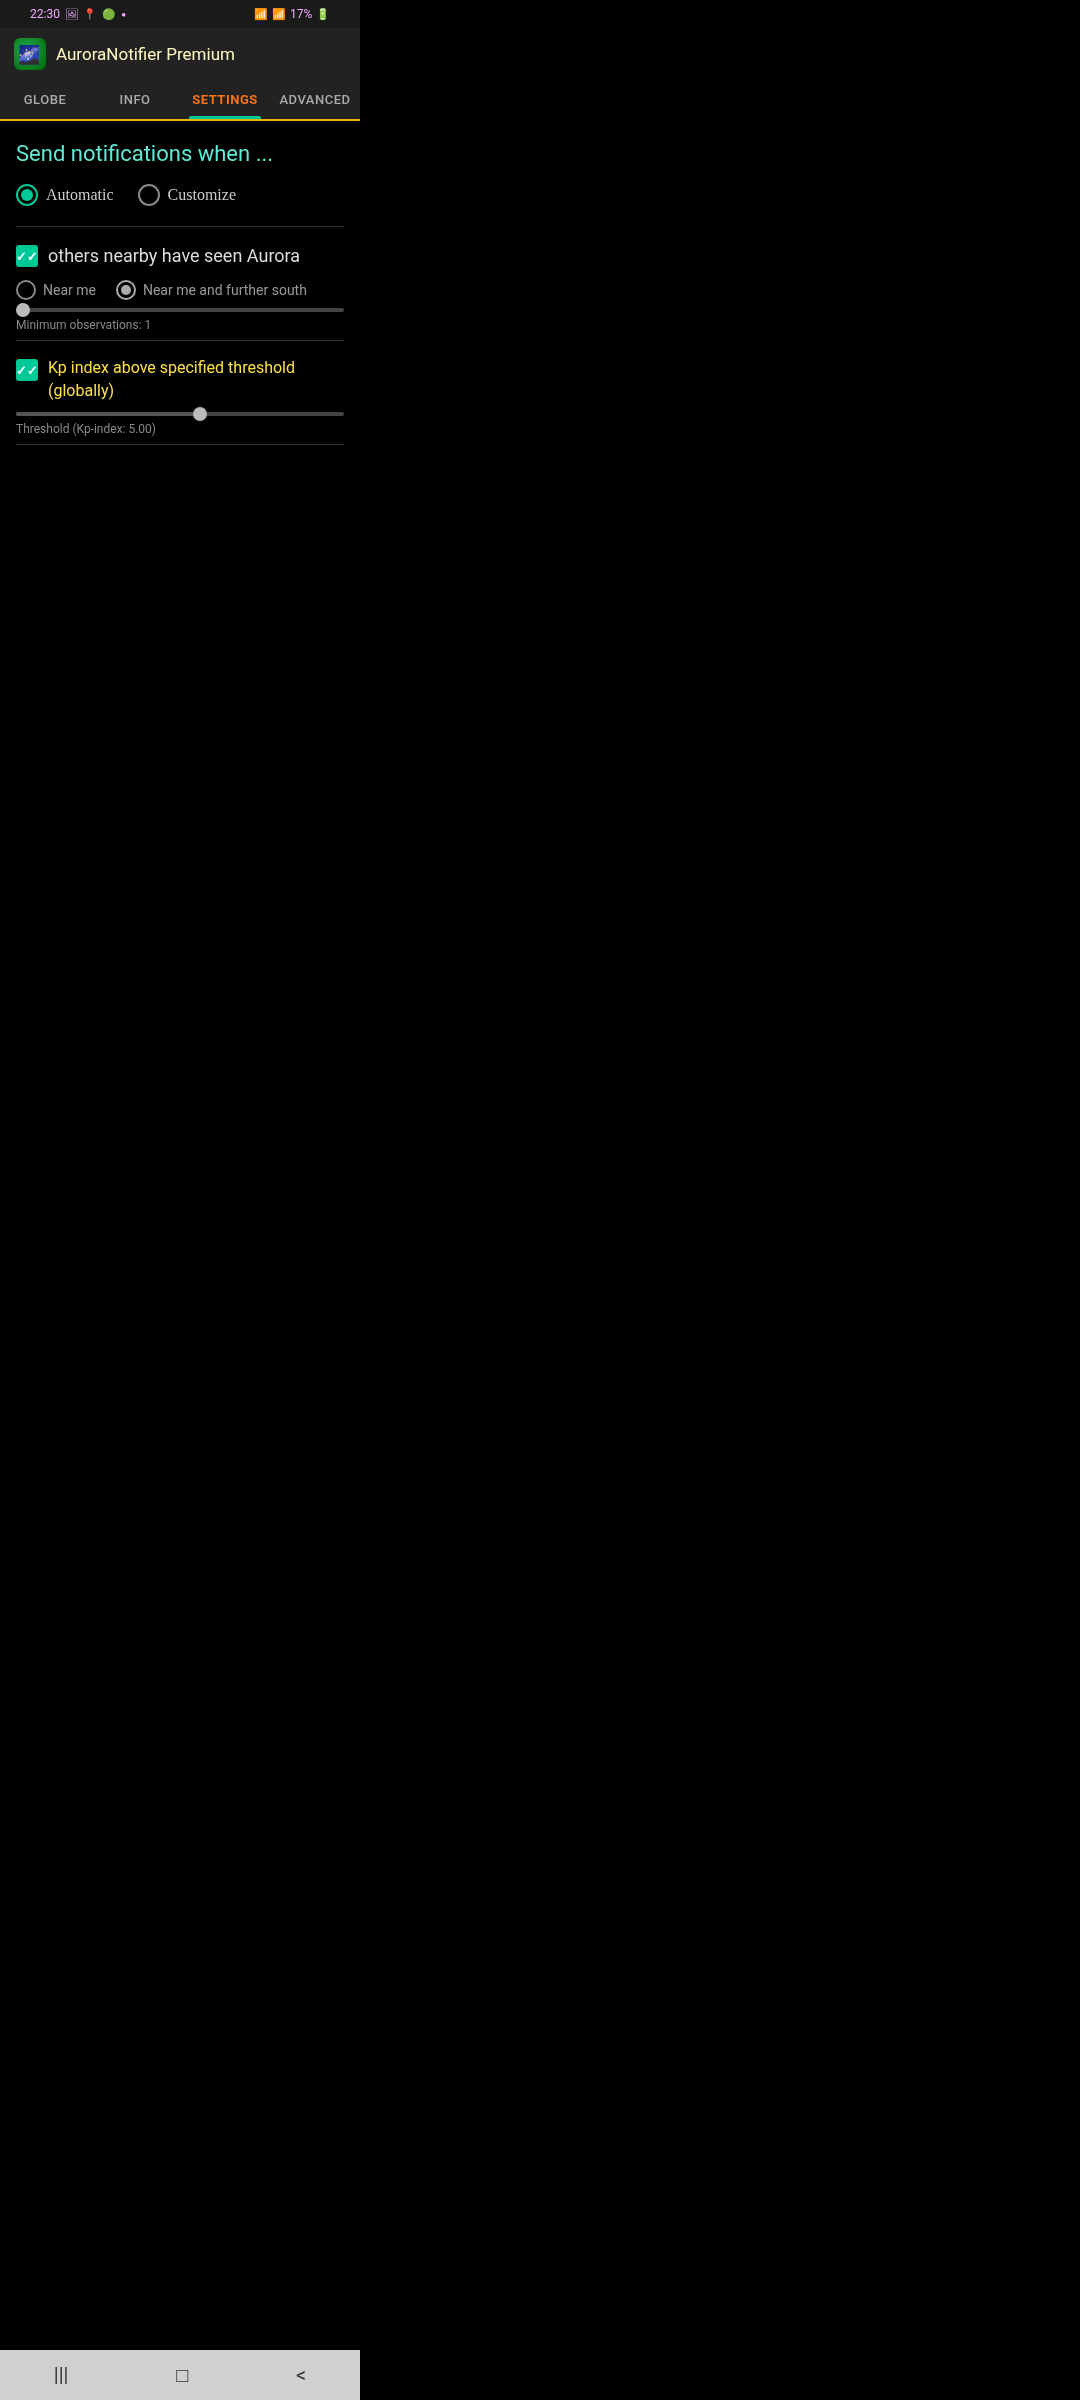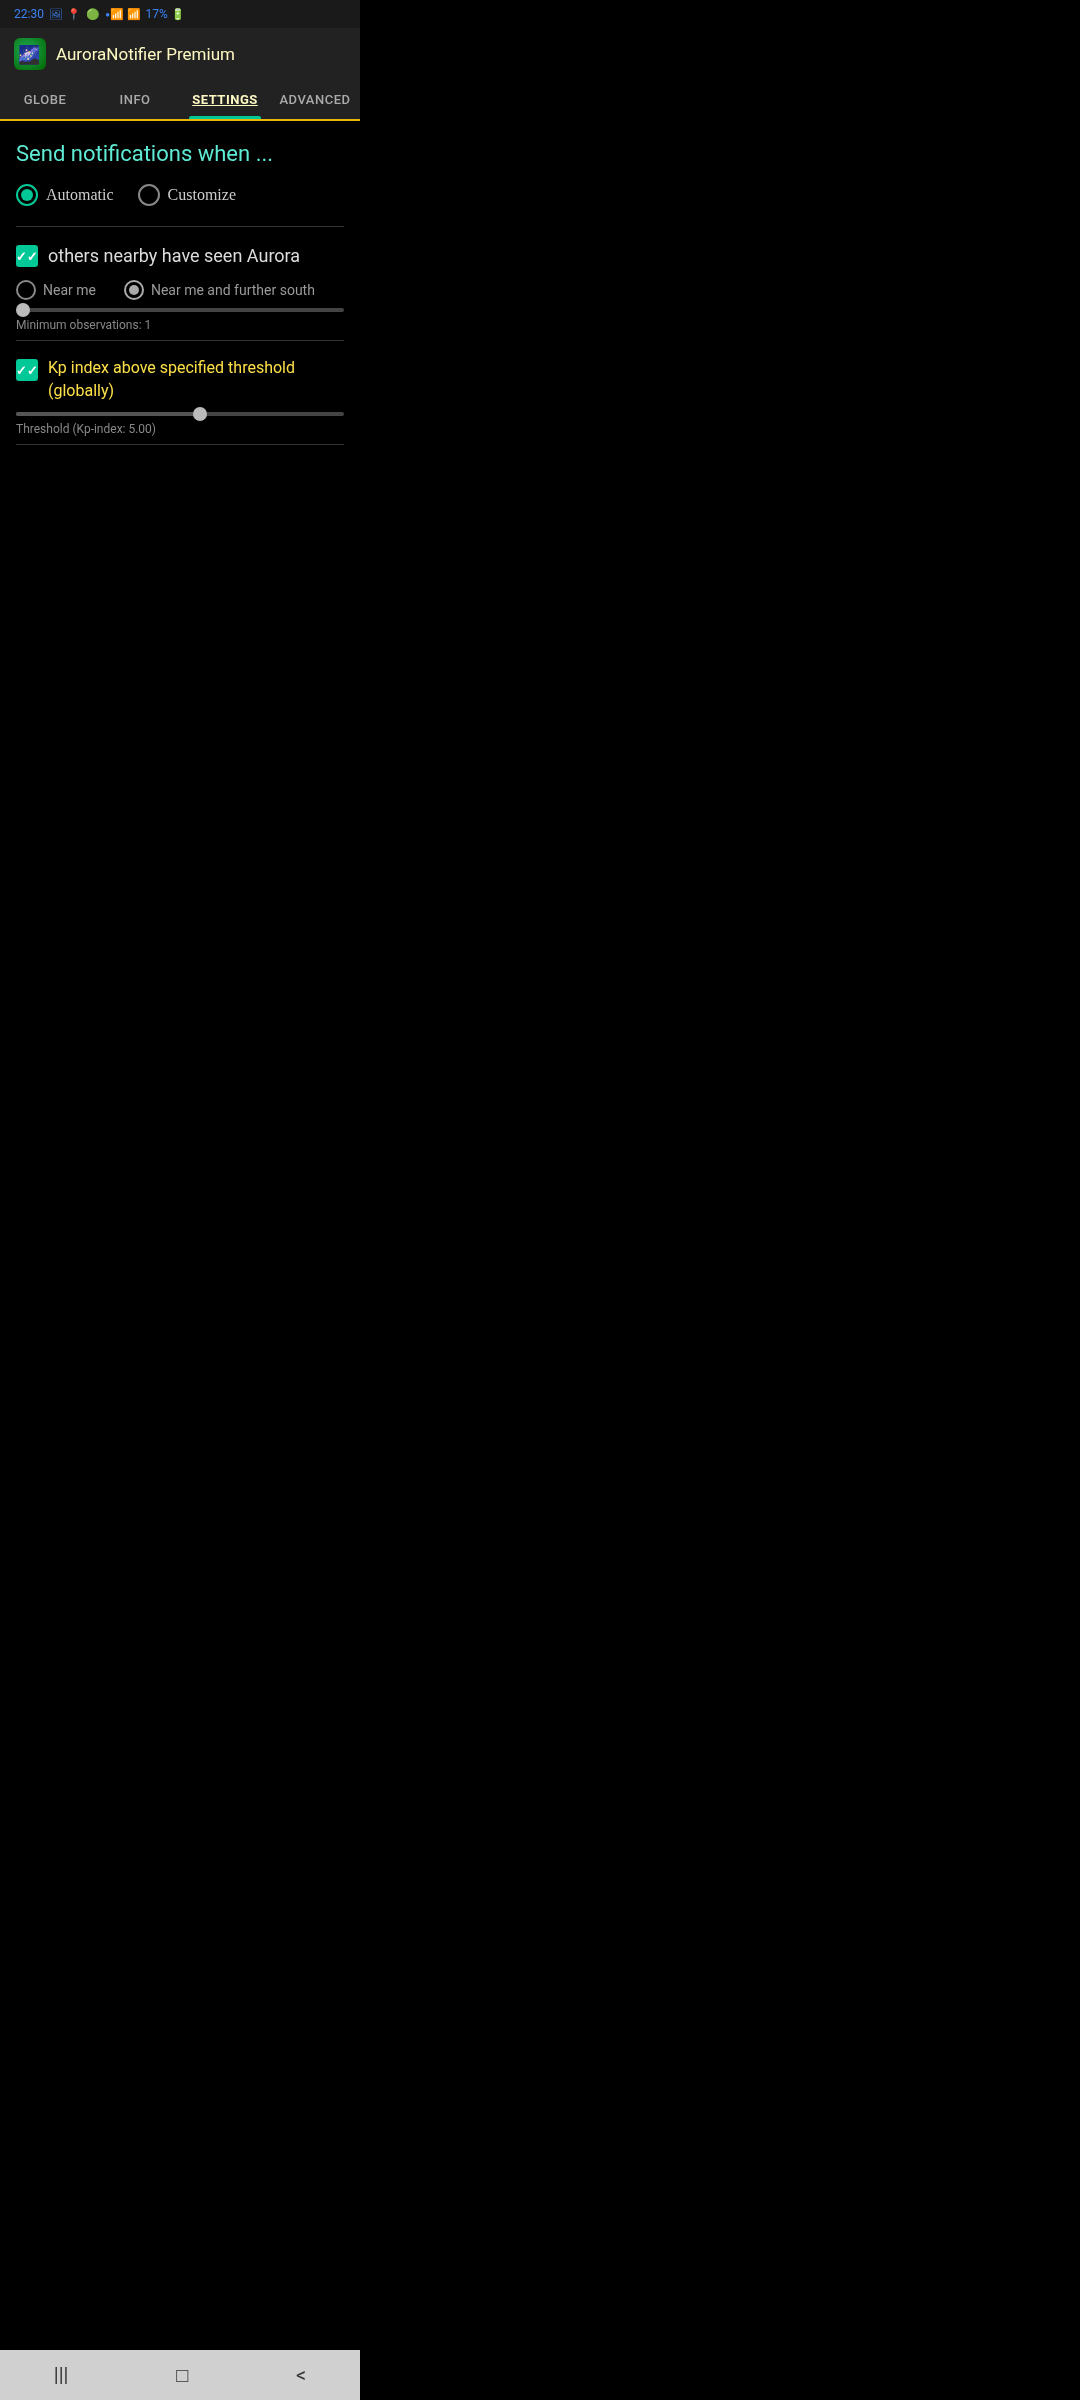--- a/index.html
+++ b/index.html
@@ -12,24 +12,25 @@
       width: 360px;
       min-height: 800px;
       overflow-x: hidden;
       position: relative;
     }
 
     
     .status-bar {
       background: #1a1a1a;
       display: flex;
-      align-items: center;
-      padding: 6px 14px;
+      justify-content: space-between;
+      align-items: center;
+      padding: 6px 30px;
       font-size: 12px;
-      color: #3b82f6;
+      color: #f0abfc;
       height: 28px;
     }
     .status-left { display: flex; align-items: center; gap: 5px; }
     .status-right { display: flex; align-items: center; gap: 4px; }
 
     
     .app-header {
       background: #222;
       padding: 10px 14px;
       display: flex;
@@ -62,23 +63,22 @@
       text-align: center;
       padding: 12px 4px;
       font-size: 13px;
       font-weight: 500;
       color: #aaa;
       letter-spacing: 0.5px;
       position: relative;
       cursor: pointer;
     }
     .tab.active {
-      color: #fef9c3;
+      color: #f97316;
       font-weight: 700;
-      text-decoration: underline;
     }
     .tab.active::after {
       content: '';
       position: absolute;
       bottom: 0;
       left: 10%;
       width: 80%;
       height: 3px;
       background: #00c896;
       border-radius: 2px 2px 0 0;
@@ -210,21 +210,21 @@
     .slider-label {
       font-size: 12px;
       color: #888;
       margin-top: 2px;
     }
 
     
     .sub-radio-group {
       display: flex;
       align-items: center;
-      gap: 28px;
+      gap: 20px;
       margin: 12px 0 8px 0;
     }
     .sub-radio-item {
       display: flex;
       align-items: center;
       gap: 7px;
       cursor: pointer;
     }
     .sub-radio-circle {
       width: 20px;

